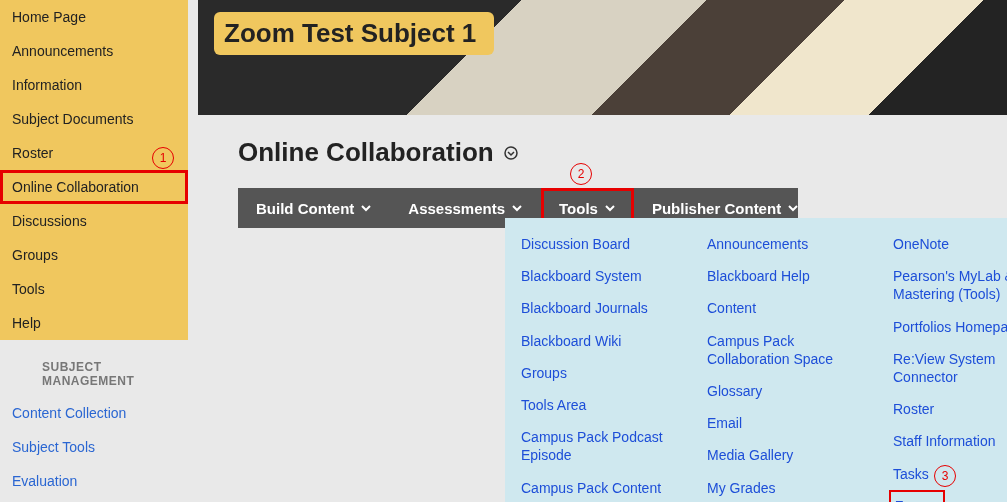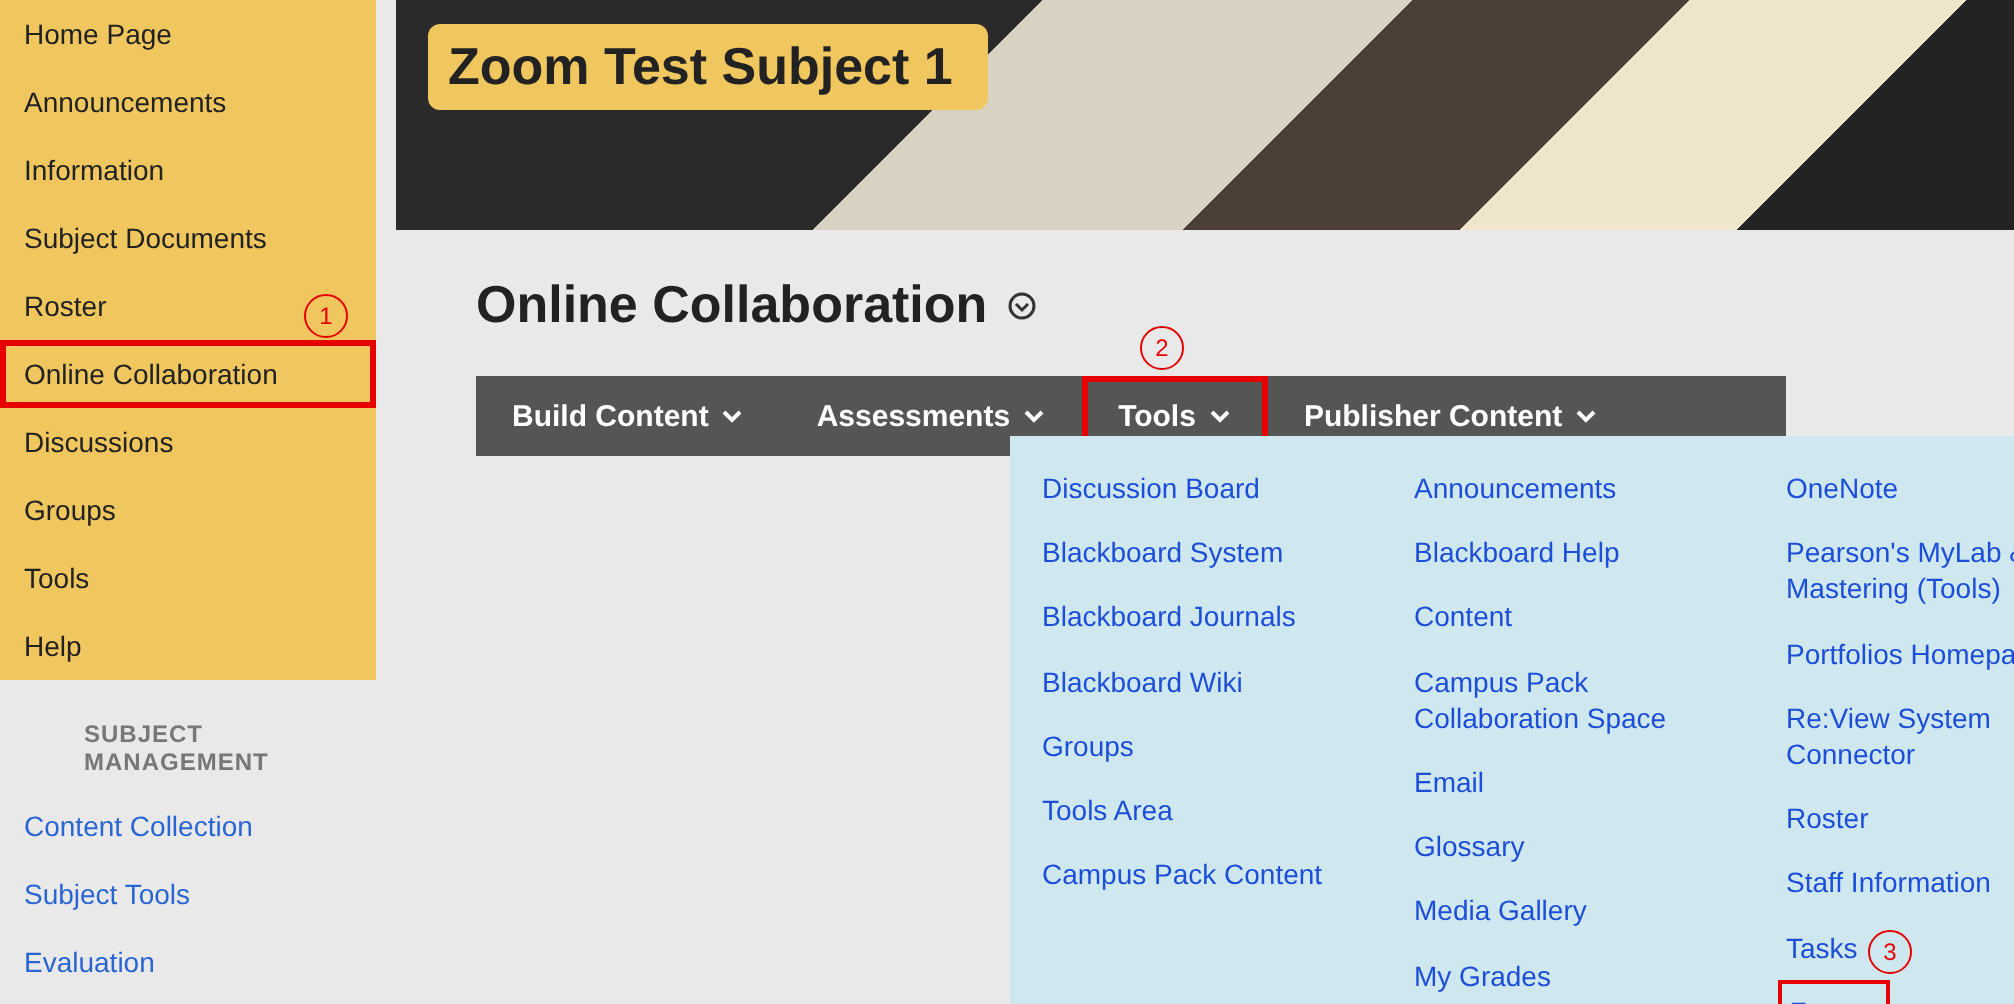--- a/index.html
+++ b/index.html
@@ -101,21 +101,21 @@
   }
   .page-title-icon {
     display:inline-flex; align-items:center; justify-content:center;
     width:18px; height:18px;
   }
   .action-bar {
     background: #555;
     display: flex;
     align-items: stretch;
     height: 40px;
-    width: 655px;
+    width: 560px;
   }
   .action-item {
     color: #fff;
     font-size: 15px;
     font-weight: bold;
     padding: 0 18px;
     display: flex;
     align-items: center;
     gap: 6px;
     cursor: pointer;
@@ -248,30 +248,31 @@
 </div>
 
 <div class="dropdown">
   <div class="dd-col">
     <div class="dd-item">Discussion Board</div>
     <div class="dd-item">Blackboard System</div>
     <div class="dd-item">Blackboard Journals</div>
     <div class="dd-item">Blackboard Wiki</div>
     <div class="dd-item">Groups</div>
     <div class="dd-item">Tools Area</div>
+    <div class="dd-item">Campus Pack Podcast Episode</div>
     <div class="dd-item">Campus Pack Content</div>
 
   </div>
   <div class="dd-col">
     <div class="dd-item">Announcements</div>
     <div class="dd-item">Blackboard Help</div>
     <div class="dd-item">Content</div>
     <div class="dd-item">Campus Pack Collaboration Space</div>
+    <div class="dd-item">Glossary</div>
     <div class="dd-item">Email</div>
-    <div class="dd-item">Glossary</div>
     <div class="dd-item">Media Gallery</div>
     <div class="dd-item">My Grades</div>
   </div>
   <div class="dd-col">
     <div class="dd-item">OneNote</div>
     <div class="dd-item">Pearson's MyLab &amp; Mastering (Tools)</div>
     <div class="dd-item">Portfolios Homepage</div>
     <div class="dd-item">Re:View System Connector</div>
     <div class="dd-item">Roster</div>
     <div class="dd-item">Staff Information</div>

